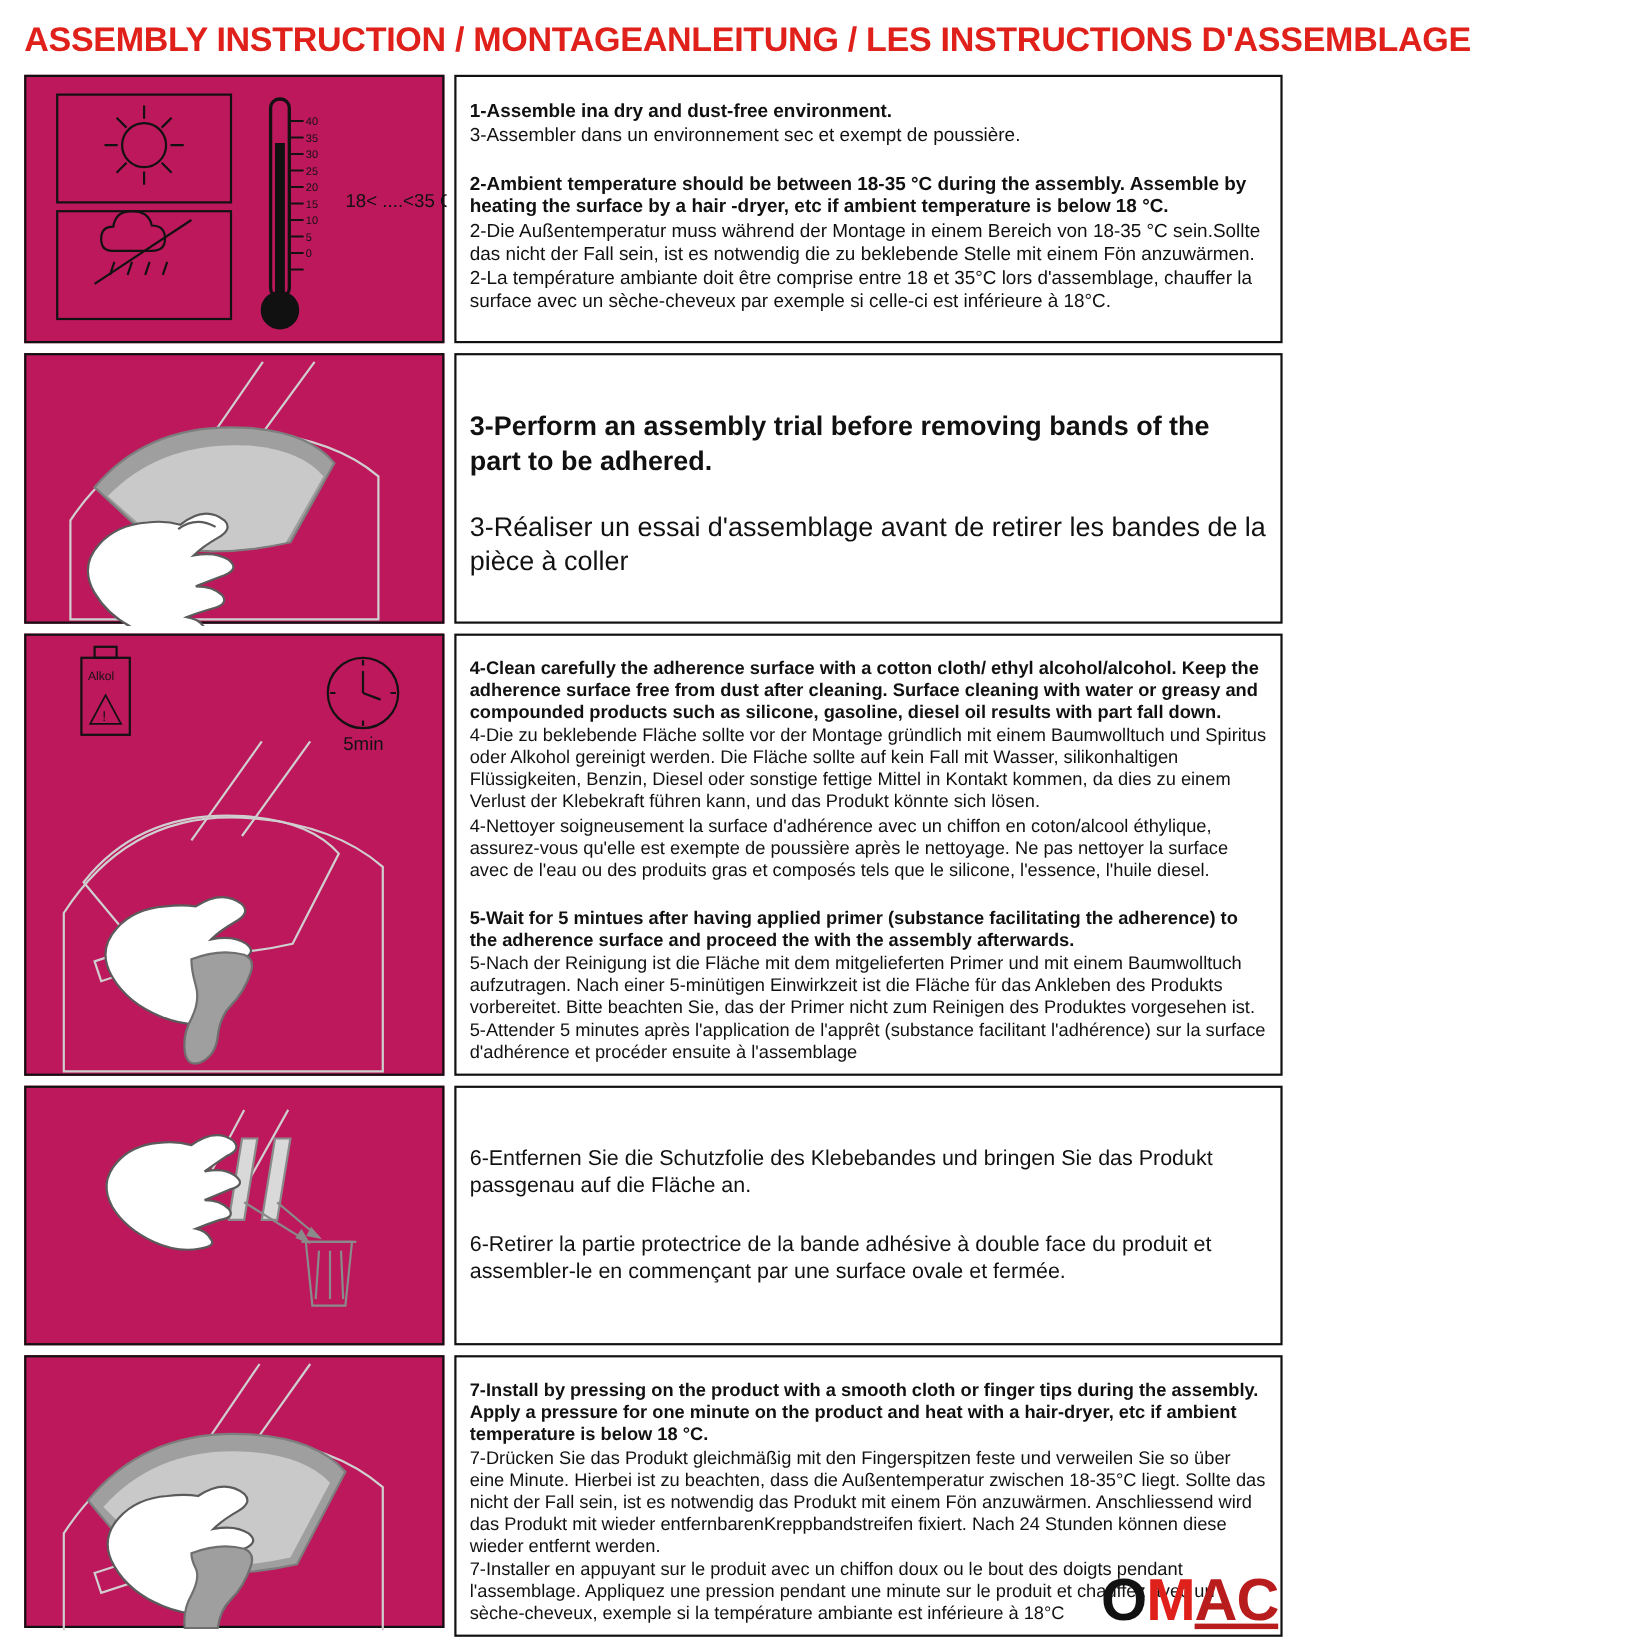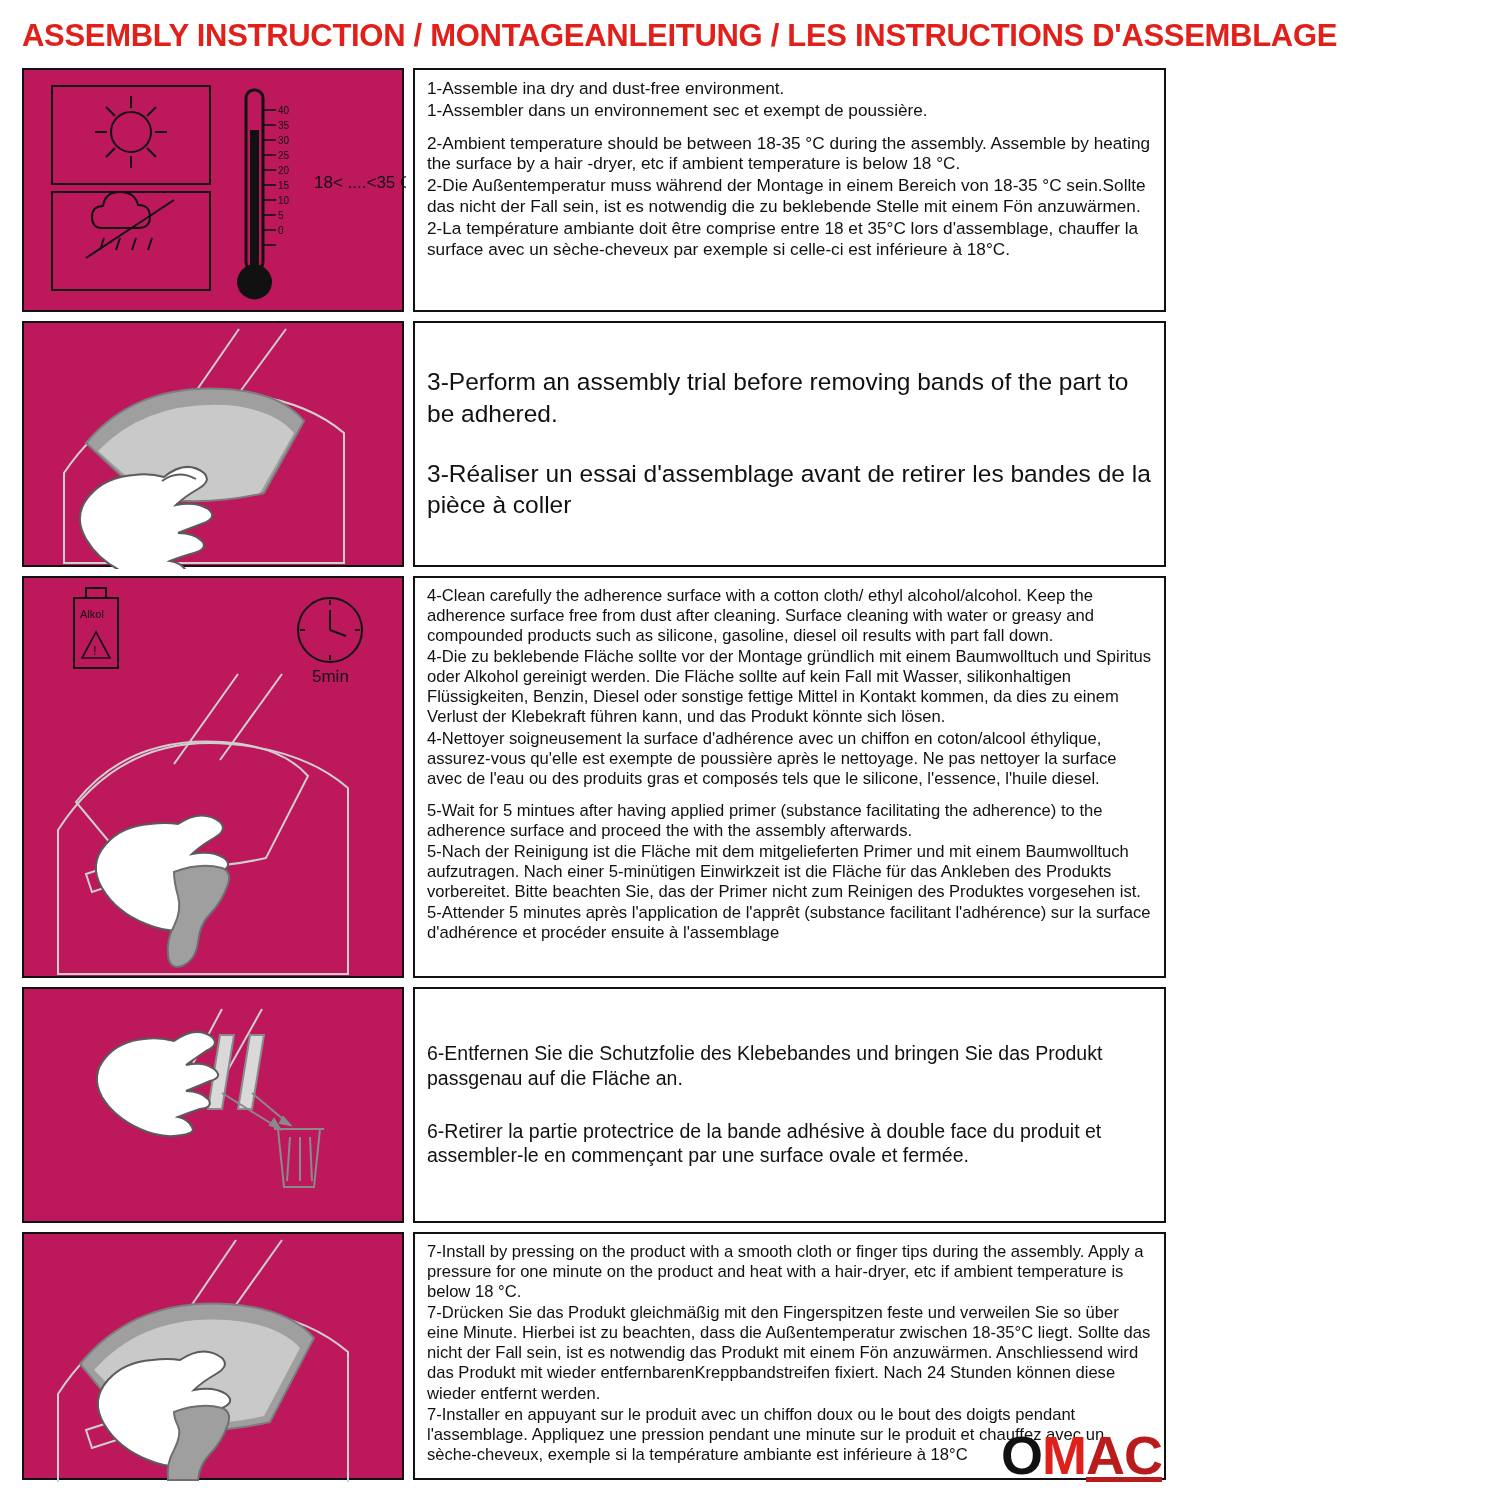--- a/index.html
+++ b/index.html
@@ -60,21 +60,22 @@
     display: flex;
     flex-direction: column;
     justify-content: center;
     gap: 27px;
   }
   p {
     margin: 0 0 1px 0;
     line-height: 1.21;
   }
   .en {
-    font-weight: normal;
+    font-weight: bold;
+    margin-top: 12px;
   }
   .gap {
     height: 11px;
   }
   
   .fs-17 p { font-size: 17.2px; }
   .fs-big p { font-size: 24.5px; line-height: 1.3; }
   .fs-19 p { font-size: 19.5px; line-height: 1.27; }
   .fs-165 p { font-size: 16.6px; }
 
@@ -157,21 +158,21 @@
             <text x="254" y="119">15</text>
             <text x="254" y="134">10</text>
             <text x="254" y="149">5</text>
             <text x="254" y="164">0</text>
           </g>
           <text x="290" y="118" font-family="Liberation Sans, sans-serif" font-size="17" fill="#111">18&lt; ....&lt;35 C</text>
         </svg>
       </div>
       <div class="text fs-17">
         <p class="en">1-Assemble ina dry and dust-free environment.</p>
-        <p>1-Assembler dans un environnement sec et exempt de poussière.</p>
+        <p>3-Assembler dans un environnement sec et exempt de poussière.</p>
         <div class="gap"></div>
         <p class="en">2-Ambient temperature should be between 18-35 °C  during the assembly. Assemble by heating the surface by a hair -dryer, etc if ambient temperature is below 18 °C.</p>
         <p>2-Die Außentemperatur muss während der Montage in einem Bereich von 18-35 °C  sein.Sollte das nicht der Fall sein, ist es notwendig die zu beklebende Stelle mit einem Fön anzuwärmen.</p>
         <p>2-La température ambiante doit être comprise entre 18 et 35°C lors d'assemblage, chauffer la surface avec un sèche-cheveux par exemple si celle-ci est inférieure à 18°C.</p>
       </div>
     </div>
 
     <div class="row">
       <div class="illus" style="height:246px;">
         <svg viewBox="0 0 382 246" width="382" height="246">

